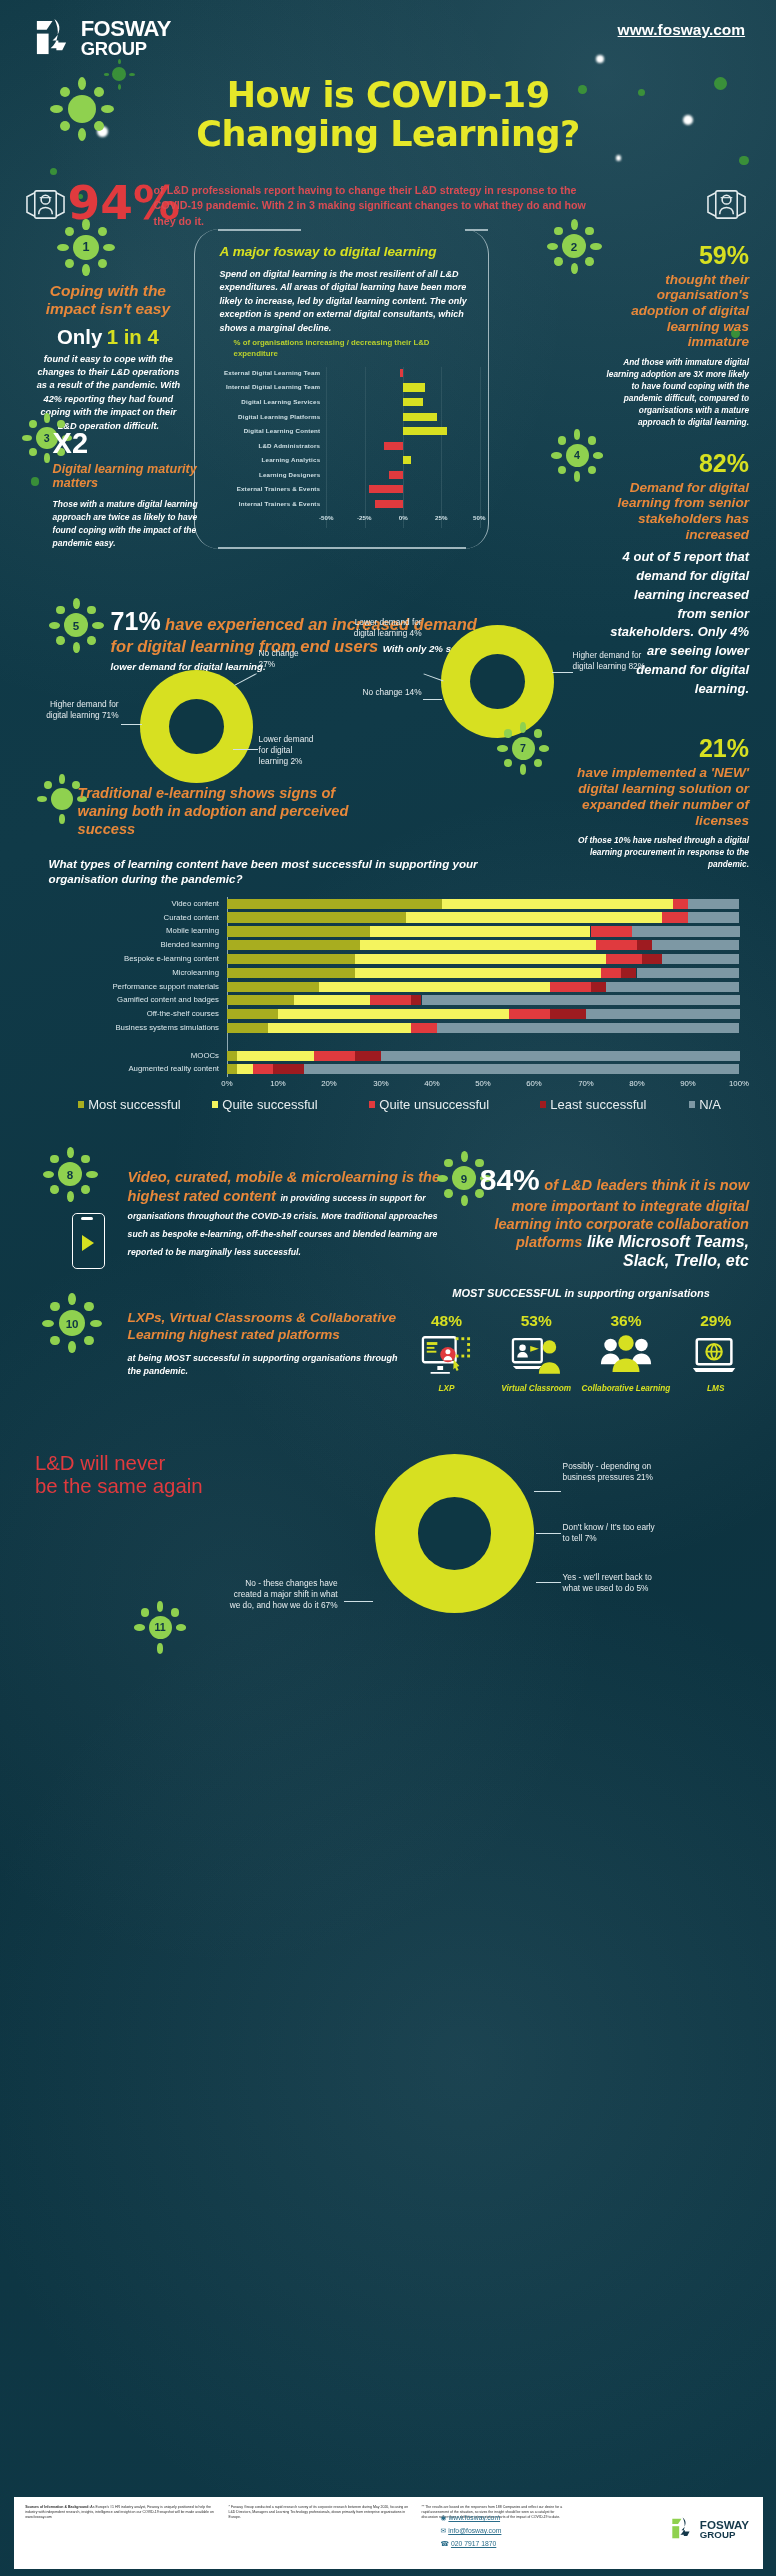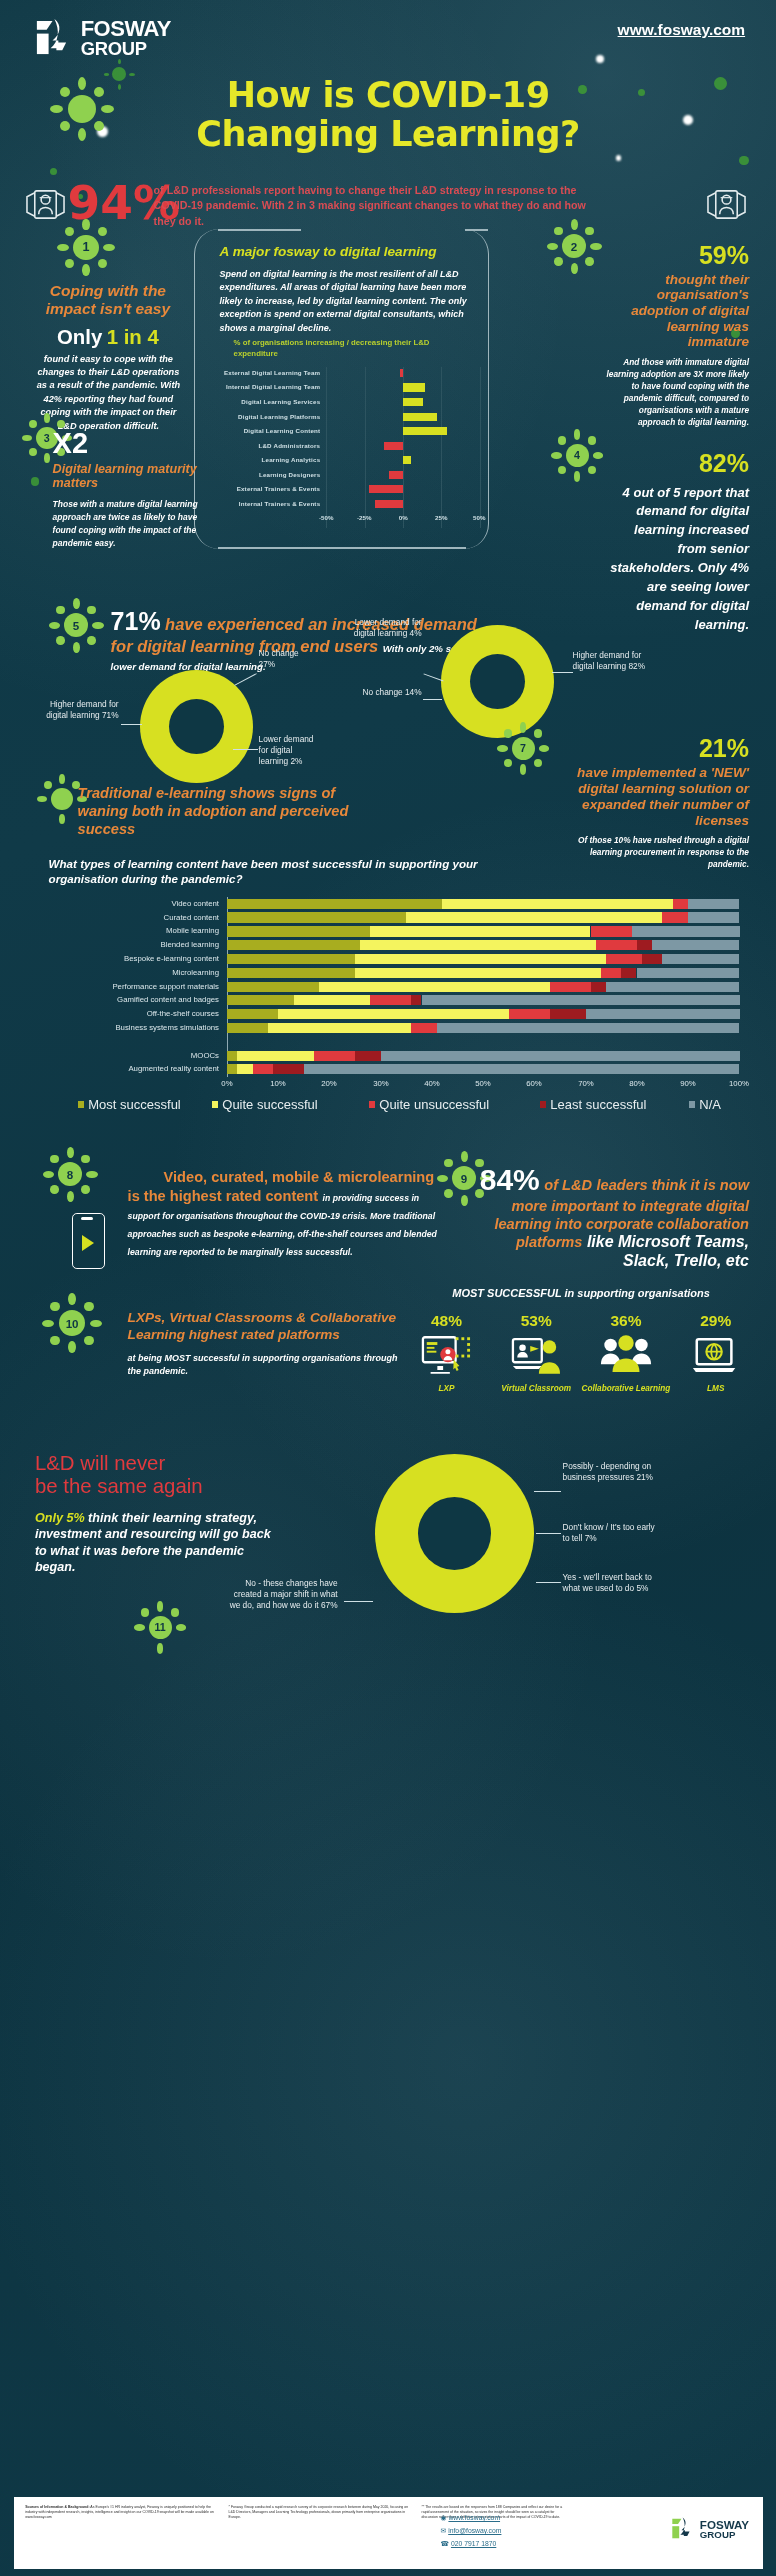--- a/index.html
+++ b/index.html
@@ -150,22 +150,22 @@
   .sc-axis { position:absolute; left:194px; top:182px; width:512px; height:11.6px; }
   .sc-axis span { position:absolute; color:#dce8ec; font-size:7.8px; transform:translateX(-50%); }
   .sc-vline { position:absolute; left:194px; top:0; width:1px; height:180px; background:#8fa9b2; }
   .legend { position:absolute; left:35px; top:1089px; width:679px; height:13.6px; }
   .legend div { position:absolute; color:#e8eef0; font-size:13px; display:flex;
                 align-items:center; gap:3.9px; }
   .lsq { width:6.8px; height:6.8px; display:inline-block; }
 
   
   .s8 { position:absolute; left:114px; top:1160px; width:320px; }
-  .s8 .t { color:#e8883a; font-size:14.6px; font-weight:bold; 
-           line-height:1.22;margin-left:36px; }
+  .s8 .t { color:#e8883a; font-size:14.6px; font-weight:bold; font-style:italic;
+           line-height:1.22; }
   .s8 .s { color:#fff; font-size:8.7px; font-weight:bold; font-style:italic; line-height:1.5; }
   .phone { position:absolute; left:58px; top:1205px; width:33px; height:56px;
            border:1.9px solid #fff; border-radius:4.9px; }
   .phone:before { content:""; position:absolute; left:8.7px; top:2.9px; width:11.6px;
                   height:2.9px; background:#fff; border-radius:1.9px; }
   .play { position:absolute; left:9.7px; top:21.3px; width:0; height:0;
           border-left:12.6px solid #d7e021; border-top:8.7px solid transparent;
           border-bottom:8.7px solid transparent; }
   .s9 { position:absolute; right:13.6px; top:1155px; width:281px; text-align:right; }
   .s9 .n { color:#fff; font-size:30px; font-weight:bold; }
@@ -461,20 +461,21 @@
     <div class="spk" style="top:42%;left:-14%;width:26%;height:16%;"></div>
     <div class="spk" style="top:42%;right:-14%;width:26%;height:16%;"></div>
     <div class="spk" style="left:4%;top:4%;width:20%;height:20%;"></div>
     <div class="spk" style="right:4%;top:4%;width:20%;height:20%;"></div>
     <div class="spk" style="left:4%;bottom:4%;width:20%;height:20%;"></div>
     <div class="spk" style="right:4%;bottom:4%;width:20%;height:20%;"></div>
     <div class="num" style="font-size:10.7px;">4</div>
   </div>
   <div class="r82">
     <div class="big">82%</div>
+    <div class="txt">Demand for digital learning from senior stakeholders has increased</div>
     <div class="sub">4 out of 5 report that demand for digital learning increased from senior stakeholders. Only 4% are seeing lower demand for digital learning.</div>
   </div>
 
   <div class="virus" style="left:41px;top:596px;width:43px;height:43px;">
     <div class="core"></div>
     <div class="spk" style="left:42%;top:-14%;width:16%;height:26%;"></div>
     <div class="spk" style="left:42%;bottom:-14%;width:16%;height:26%;"></div>
     <div class="spk" style="top:42%;left:-14%;width:26%;height:16%;"></div>
     <div class="spk" style="top:42%;right:-14%;width:26%;height:16%;"></div>
     <div class="spk" style="left:4%;top:4%;width:20%;height:20%;"></div>
@@ -822,24 +823,20 @@
         </svg>
       </div>
       <div class="ms-cap">LMS</div>
     </div>
   </div>
 
   <div class="fin-t">
     <div>L&amp;D will never</div>
     <div>be the same again</div>
   </div>
-  <div class="fin-s">
-    <span>Only 5%</span>
-    <span class="w">think their learning strategy, investment and resourcing will go back to what it was before the pandemic began.</span>
-  </div>
 
   <div class="donut" id="donut-final" style="left: 361px; top: 1446px; width: 159px; height: 159px; background: conic-gradient(rgb(215, 224, 33) 300deg, rgb(215, 224, 33) 541.2deg, rgb(240, 125, 26) 541.2deg, rgb(240, 125, 26) 616.8deg, rgb(95, 125, 140) 616.8deg, rgb(95, 125, 140) 642deg, rgb(52, 183, 232) 642deg, rgb(52, 183, 232) 660deg);">
     <div class="hole" style="inset:43px;"></div>
   </div>
   <div class="dlbl" style="left:549px;top:1453px;width:93px;">Possibly - depending on business pressures 21%</div>
   <div class="leader" style="left:520px;top:1483px;width:27px;"></div>
   <div class="dlbl" style="left:549px;top:1514px;width:97px;">Don't know / It's too early to tell 7%</div>
   <div class="leader" style="left:522px;top:1525px;width:25px;"></div>
   <div class="dlbl" style="left:549px;top:1564px;width:97px;">Yes - we'll revert back to what we used to do 5%</div>
   <div class="leader" style="left:522px;top:1574px;width:25px;"></div>

